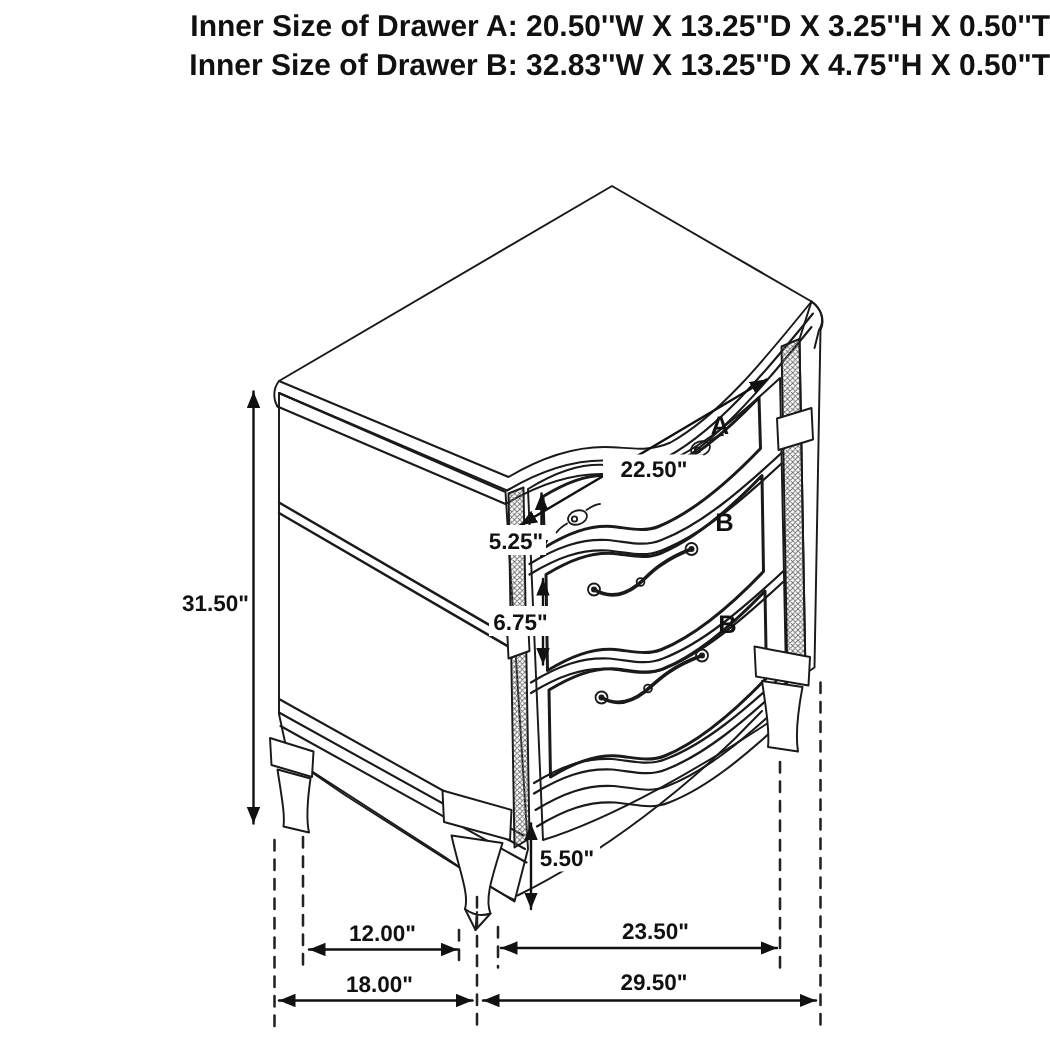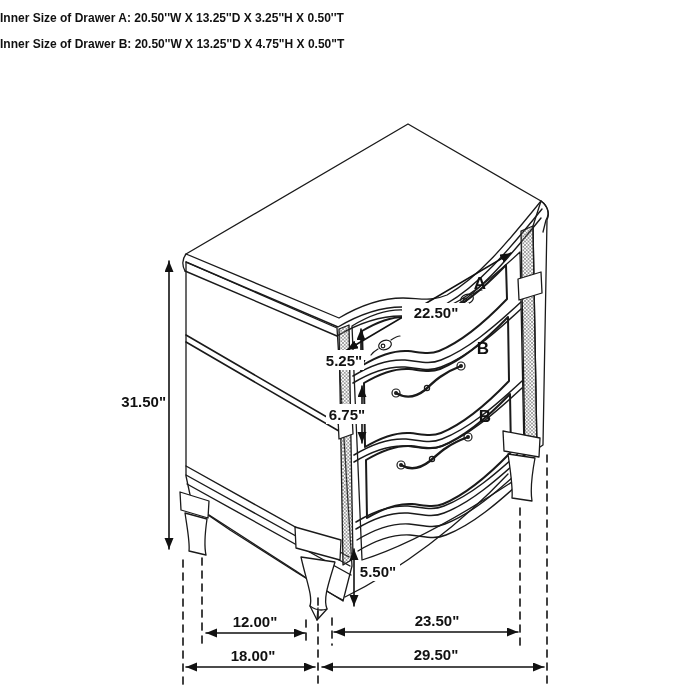--- a/index.html
+++ b/index.html
@@ -1,31 +1,31 @@
 <!DOCTYPE html>
 <html><head>
 <meta charset="utf-8">
 <style>
   html,body{margin:0;padding:0;background:#ffffff;}
   .stage{position:relative;width:700px;height:700px;background:#fff;overflow:hidden;
          font-family:"Liberation Sans",sans-serif;}
-  .hdr{position:absolute;top:5px;left:0;width:700px;text-align:left;
-       font-size:12px;font-weight:bold;color:#111;line-height:26px;letter-spacing:0;}
+  .hdr{position:absolute;top:5px;left:0;width:700px;text-align:right;
+       font-size:20px;font-weight:bold;color:#111;line-height:26px;letter-spacing:0;}
   svg text{font-family:"Liberation Sans",sans-serif;font-weight:bold;fill:#111;}
   .dimtxt{font-size:15px;}
   .redtxt{font-size:17px;}
 </style>
 </head>
 <body>
 
 <div class="stage">
 
   <div class="hdr">
     <div>Inner Size of Drawer A: 20.50''W X 13.25''D X 3.25''H X 0.50''T</div>
-    <div>Inner Size of Drawer B: 20.50''W X 13.25''D X 4.75"H X 0.50"T</div>
+    <div>Inner Size of Drawer B: 32.83''W X 13.25''D X 4.75"H X 0.50"T</div>
   </div>
 
   <svg width="700" height="700" viewBox="0 0 700 700" fill="none" stroke-linecap="round" stroke-linejoin="round">
     <defs>
       <pattern id="hatch" width="3.5" height="3.5" patternUnits="userSpaceOnUse">
         <path d="M0,0 L3.5,3.5 M3.5,0 L0,3.5" stroke="#6a6a6a" stroke-width="0.6"></path>
       </pattern>
       <marker id="ah" markerWidth="12" markerHeight="10" refX="11" refY="4.5" orient="auto-start-reverse" markerUnits="userSpaceOnUse">
         <path d="M0,0 L11,4.5 L0,9 Z" fill="#111"></path>
       </marker>

